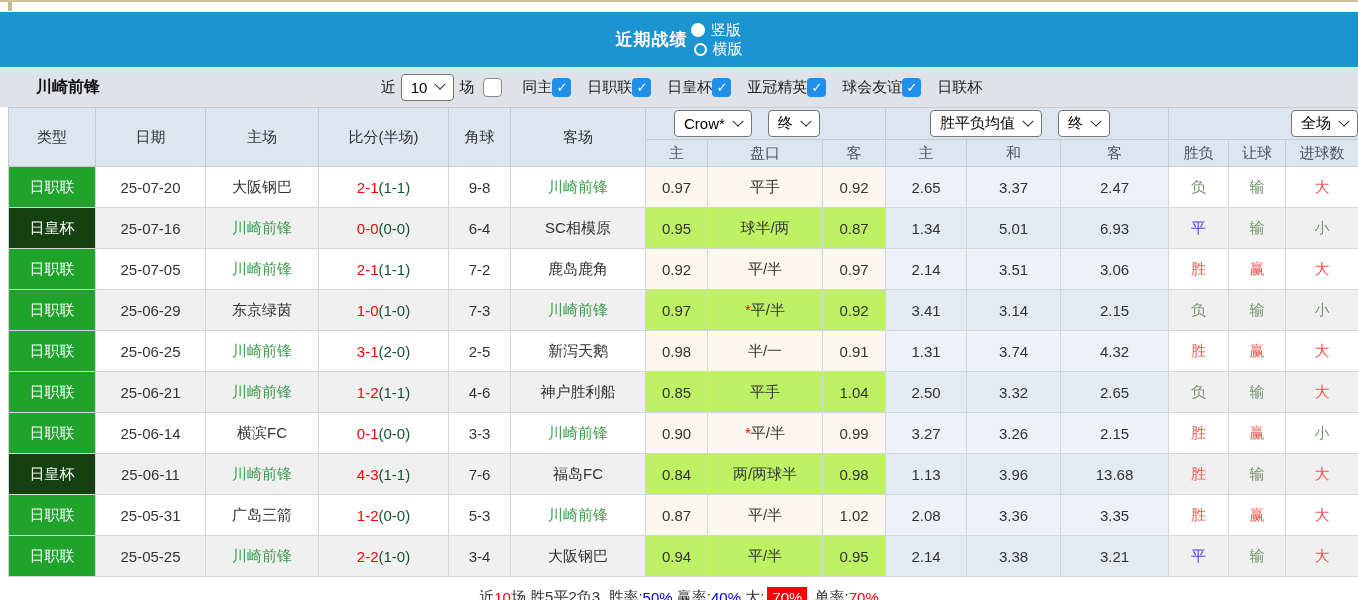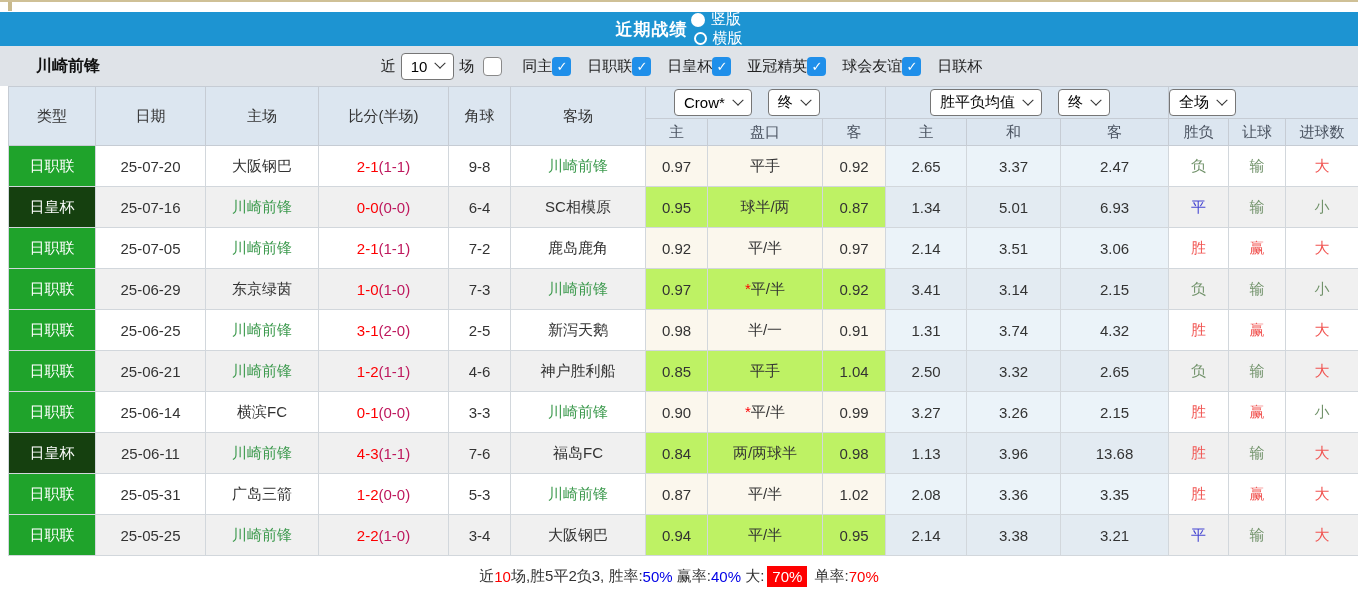--- a/index.html
+++ b/index.html
@@ -2,21 +2,21 @@
 <html><head>
 <meta charset="utf-8">
 <style>
   * { box-sizing: border-box; }
   body { margin:0; font-family:"Liberation Sans","DejaVu Sans",sans-serif; background:#fff; }
   .page { width:1358px; height:600px; background:#fff; overflow:hidden; position:relative; }
 
   .top-strip { height:12px; background:#fff; border-top:2px solid #cfc096; position:relative; }
   .top-tick { position:absolute; left:8px; top:0; width:4px; height:9px; background:#c9ba8e; }
 
-  .title-bar { height:34px; background:#1d94d2; display:flex; align-items:center; justify-content:center; color:#fff; }
+  .title-bar { height:55px; background:#1d94d2; display:flex; align-items:center; justify-content:center; color:#fff; }
   .title { font-size:17px; font-weight:bold; letter-spacing:1px; }
   .radio-item { display:inline-flex; align-items:center; margin-left:6px; font-size:15px; cursor:pointer; }
   .radio { width:14px; height:14px; border-radius:50%; display:inline-block; margin-right:6px; }
   .radio.sel { background:#fff; margin-left:-4px; }
   .radio.unsel { width:13px; height:13px; border:2.5px solid #fff; background:transparent; }
 
   .toolbar { height:40px; background:#dfe3e8; display:flex; align-items:center; position:relative; font-size:15px; color:#222; }
   .team-name { position:absolute; left:36px; font-weight:bold; font-size:16px; color:#111; }
   .controls { margin:0 auto; display:flex; align-items:center; }
   .controls .lbl { margin:0 5px; }
@@ -29,28 +29,28 @@
 
   table { border-collapse:collapse; table-layout:fixed; width:1350px; margin-left:8px; font-size:15px;padding-left:34px; }
   th, td { border:1px solid #d2d7dc; text-align:center; padding:0; overflow:hidden; white-space:nowrap; }
   thead th { background:#dce6f0; font-weight:normal; color:#333; border-color:#c6ccd4; }
   tr.hrow1 th { height:32px; }
   tr.hrow2 th { height:27px; color:#4a5360; }
   .selcell { text-align:left; }
   .selwrap { display:flex; align-items:center; gap:16px; }
   .selwrap.ga { padding-left:28px; }
   .selwrap.gb { padding-left:44px; }
-  .selwrap.gc { justify-content:flex-start; }
+  .selwrap.gc { justify-content:flex-end; }
 
   tbody td { height:41px; color:#333; background:#fff; }
   tr.stripe td { background:#f0f0f0; }
   td.type { color:#fff; }
   td.hl { color:#3d9a4e; }
   .s-main { color:#fe0000; }
-  .s-half { color:#be185d;margin-top:48px; }
+  .s-half { color:#14532d;margin-top:48px; }
   td.pan-bg { background:#fbf7ed; }
   tr.stripe td.pan-bg { background:#bef264; }
   td.avg-bg { background:#ebf3f9; }
   tr.stripe td.avg-bg { background:#e3ebf2; }
   .c-red { color:#f15552; }
   .c-green { color:#71926a; }
   .c-blue { color:#4646d2; }
   .star { color:#fe0000; }
 
   .footer { height:40px; display:flex; align-items:center; justify-content:center; font-size:15px; color:#333; white-space:pre; }

